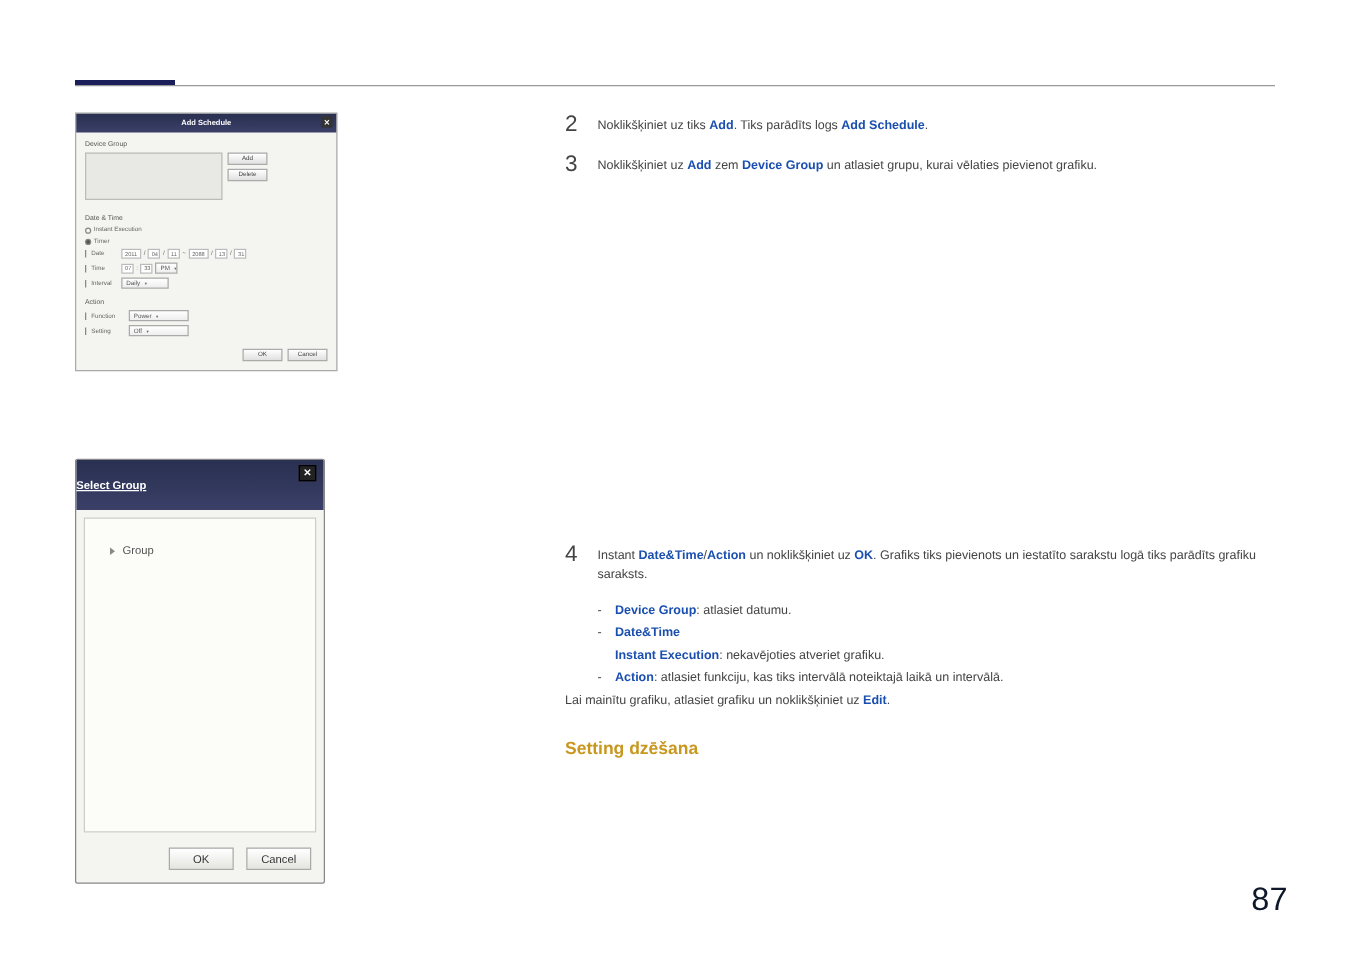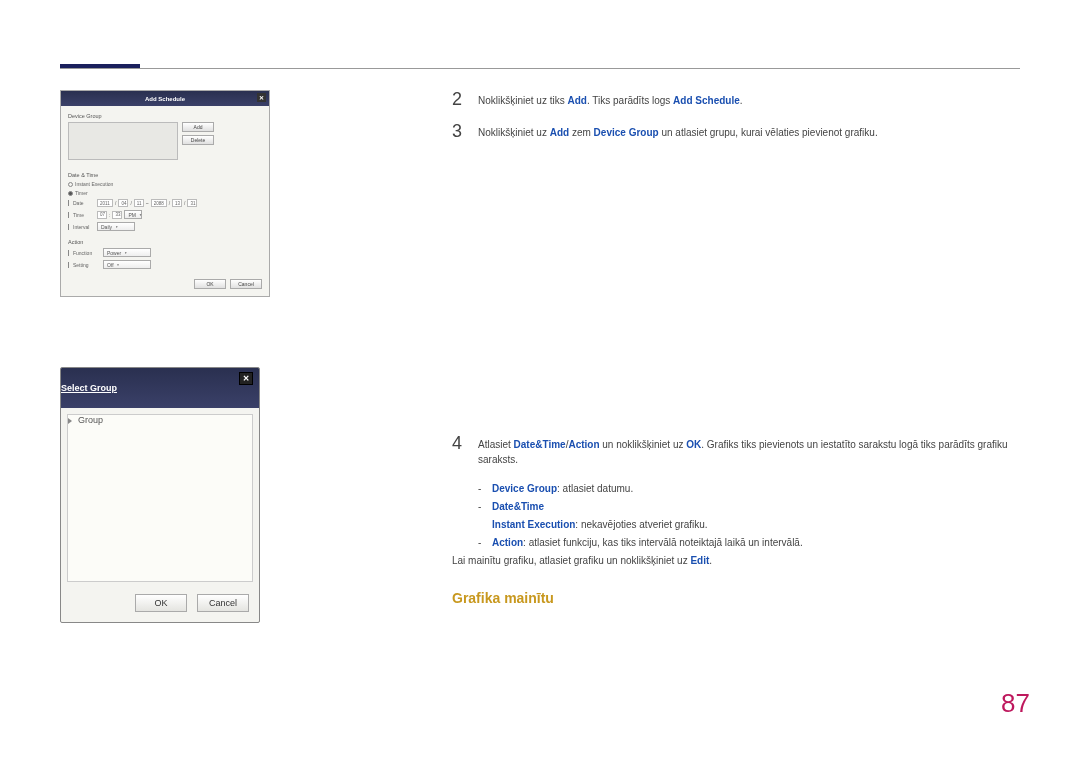--- a/index.html
+++ b/index.html
@@ -35,24 +35,24 @@
     width: 210px;
   }
   .right-col {
     position: absolute;
     top: 90px;
     left: 452px;
     right: 60px;
   }
   .page-number {
     position: absolute;
-    bottom: 44px;
+    bottom: 28px;
     right: 50px;
     font-size: 26px;
-    color: #be185d;
+    color: #0f172a;
     font-weight: 300;
   }
   
   .step-row {
     display: flex;
     align-items: flex-start;
     margin-bottom: 14px;
   }
   .step-num {
     font-size: 18px;
@@ -165,25 +165,25 @@
     position:absolute;
     right:6px; top:4px;
     width:14px;height:13px;
     background:#222;
     color:#fff;
     font-size:8px;
     display:flex;align-items:center;justify-content:center;
     border:1px solid #000;
   }
   .d2-body {
-    height:168px;
+    height:252px;
     background:#fcfcf8;
     margin:6px;
     border:1px solid #ccc;
-    padding:0;
+    padding:20px;
     font-size:9px;
     color:#555;
   }
   .d2-gicon {
     width:0; height:0;
     border-left:4px solid #888;
     border-top:3px solid transparent;
     border-bottom:3px solid transparent;
     display:inline-block;
     margin-right:6px;
@@ -311,21 +311,21 @@
     <div class="step-text">
       <span>Noklikšķiniet uz </span><span class="blue">Add</span><span> zem </span><span class="blue">Device Group</span><span> un atlasiet grupu, kurai vēlaties pievienot grafiku.</span>
     </div>
   </div>
 
   <div class="gap-big"></div>
 
   <div class="step-row">
     <div class="step-num">4</div>
     <div class="step-text">
-      <span>Atlasiet </span><span class="blue">Date&amp;Time</span><span>/</span><span class="blue">Action</span><span> un noklikšķiniet uz </span><span class="blue">OK</span><span>. Grafiks tiks pievienots un iestatīto sarakstu logā tiks parādīts grafiku saraksts.</span>
+      <span>Instant </span><span class="blue">Date&amp;Time</span><span>/</span><span class="blue">Action</span><span> un noklikšķiniet uz </span><span class="blue">OK</span><span>. Grafiks tiks pievienots un iestatīto sarakstu logā tiks parādīts grafiku saraksts.</span>
     </div>
   </div>
 
   <div class="sublist">
     <div class="sublist-row">
       <span class="dash">-</span>
       <div><span class="blue">Device Group</span><span>: atlasiet datumu.</span></div>
     </div>
     <div class="sublist-row">
       <span class="dash">-</span>
@@ -337,16 +337,16 @@
     <div class="sublist-row">
       <span class="dash">-</span>
       <div><span class="blue">Action</span><span>:  atlasiet funkciju, kas tiks intervālā noteiktajā laikā un intervālā.</span></div>
     </div>
   </div>
 
   <div class="body-text">
     <span>Lai mainītu grafiku, atlasiet grafiku un noklikšķiniet uz </span><span class="blue">Edit</span><span>.</span>
   </div>
 
-  <div class="section-heading">Grafika mainītu</div>
+  <div class="section-heading">Setting dzēšana</div>
 </div>
 
 <div class="page-number">87</div>
 
 </body></html>

